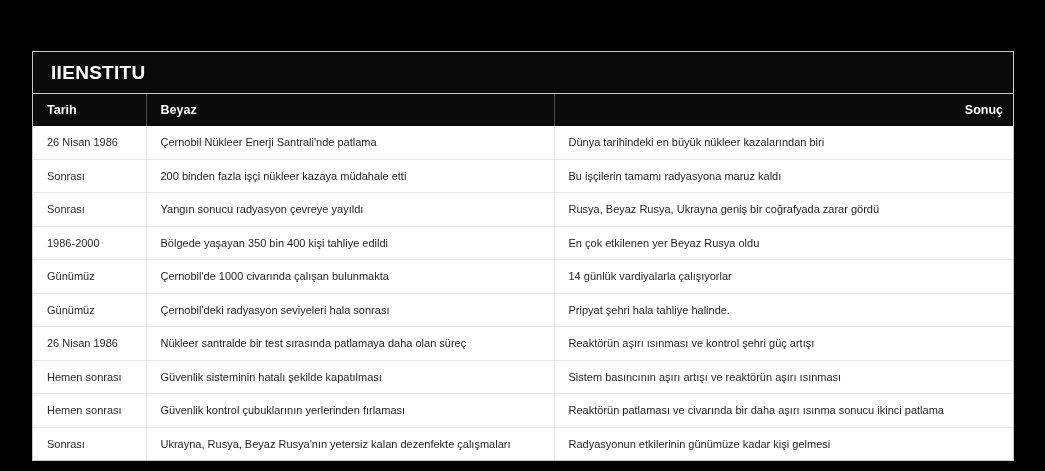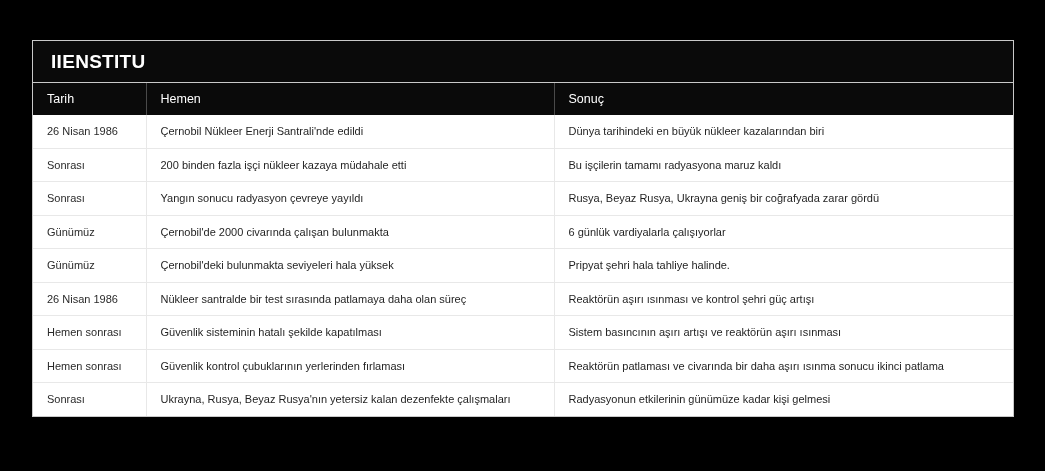--- a/index.html
+++ b/index.html
@@ -15,21 +15,21 @@
   }
   .page {
     position: relative;
     width: 1045px;
     height: 471px;
     background: #000000;
   }
   .table-frame {
     position: absolute;
     left: 32px;
-    top: 40px;
+    top: 51px;
     width: 980px;
     border: 1px solid #c9c9c9;
     box-sizing: content-box;
     background: #ffffff;
   }
   
   .brand-bar {
     height: 42px;
     background: #0a0a0a;
     border-bottom: 1px solid #c9c9c9;
@@ -56,30 +56,30 @@
   table.data-table col.col-date   { width: 113px; }
   table.data-table col.col-event  { width: 408px; }
   table.data-table col.col-result { width: 459px; }
 
   thead tr.header-row {
     background: #0a0a0a;
   }
   thead th {
     color: #ffffff;
     font-size: 12.5px;
-    font-weight: normal;
+    font-weight: bold;
     text-align: left;
     padding: 9px 10px 9px 14px;
     height: 32px;
     box-sizing: border-box;
     border-right: 1px solid #4a4a4a;
     vertical-align: middle;
     white-space: nowrap;
   }
-  thead th:last-child { border-right: none; }
+  thead th:last-child { border-right: none; text-align: right; }
 
   tbody td {
     font-size: 11px;
     color: #1f1f1f;
     padding: 0 10px 0 14px;
     height: 32.5px;
     border-bottom: 1px solid #e8e8e8;
     border-right: 1px solid #e8e8e8;
     vertical-align: middle;
     white-space: nowrap;
@@ -104,48 +104,53 @@
 
     <table class="data-table">
       <colgroup>
         <col class="col-date">
         <col class="col-event">
         <col class="col-result">
       </colgroup>
       <thead>
         <tr class="header-row">
           <th>Tarih</th>
-          <th>Hemen</th>
+          <th>Beyaz</th>
           <th>Sonuç</th>
         </tr>
       </thead>
       <tbody id="table-body">
           <tr>
             <td class="cell-date">26 Nisan 1986</td>
-            <td class="cell-event">Çernobil Nükleer Enerji Santrali'nde edildi</td>
+            <td class="cell-event">Çernobil Nükleer Enerji Santrali'nde patlama</td>
             <td class="cell-result">Dünya tarihindeki en büyük nükleer kazalarından biri</td>
           </tr>
           <tr>
             <td class="cell-date">Sonrası</td>
             <td class="cell-event">200 binden fazla işçi nükleer kazaya müdahale etti</td>
             <td class="cell-result">Bu işçilerin tamamı radyasyona maruz kaldı</td>
           </tr>
           <tr>
             <td class="cell-date">Sonrası</td>
             <td class="cell-event">Yangın sonucu radyasyon çevreye yayıldı</td>
             <td class="cell-result">Rusya, Beyaz Rusya, Ukrayna geniş bir coğrafyada zarar gördü</td>
           </tr>
           <tr>
-            <td class="cell-date">Günümüz</td>
-            <td class="cell-event">Çernobil'de 2000 civarında çalışan bulunmakta</td>
-            <td class="cell-result">6 günlük vardiyalarla çalışıyorlar</td>
+            <td class="cell-date">1986-2000</td>
+            <td class="cell-event">Bölgede yaşayan 350 bin 400 kişi tahliye edildi</td>
+            <td class="cell-result">En çok etkilenen yer Beyaz Rusya oldu</td>
           </tr>
           <tr>
             <td class="cell-date">Günümüz</td>
-            <td class="cell-event">Çernobil'deki bulunmakta seviyeleri hala yüksek</td>
+            <td class="cell-event">Çernobil'de 1000 civarında çalışan bulunmakta</td>
+            <td class="cell-result">14 günlük vardiyalarla çalışıyorlar</td>
+          </tr>
+          <tr>
+            <td class="cell-date">Günümüz</td>
+            <td class="cell-event">Çernobil'deki radyasyon seviyeleri hala sonrası</td>
             <td class="cell-result">Pripyat şehri hala tahliye halinde.</td>
           </tr>
           <tr>
             <td class="cell-date">26 Nisan 1986</td>
             <td class="cell-event">Nükleer santralde bir test sırasında patlamaya daha olan süreç</td>
             <td class="cell-result">Reaktörün aşırı ısınması ve kontrol şehri güç artışı</td>
           </tr>
           <tr>
             <td class="cell-date">Hemen sonrası</td>
             <td class="cell-event">Güvenlik sisteminin hatalı şekilde kapatılması</td>

